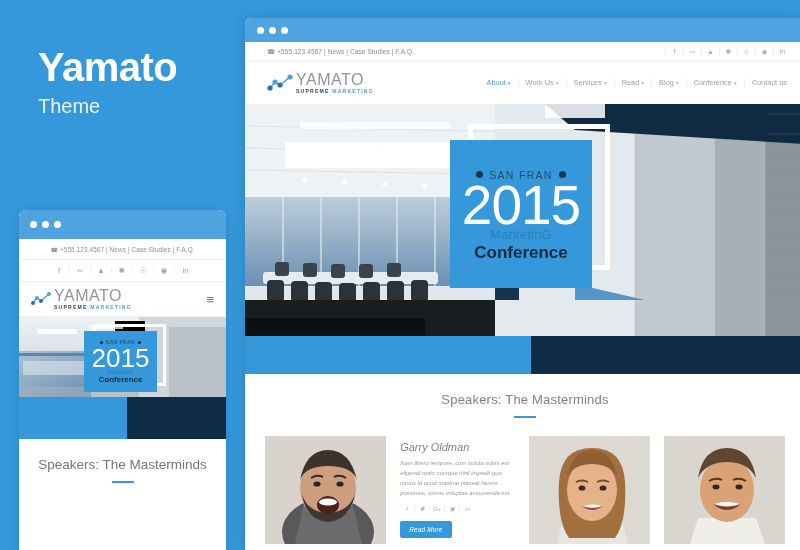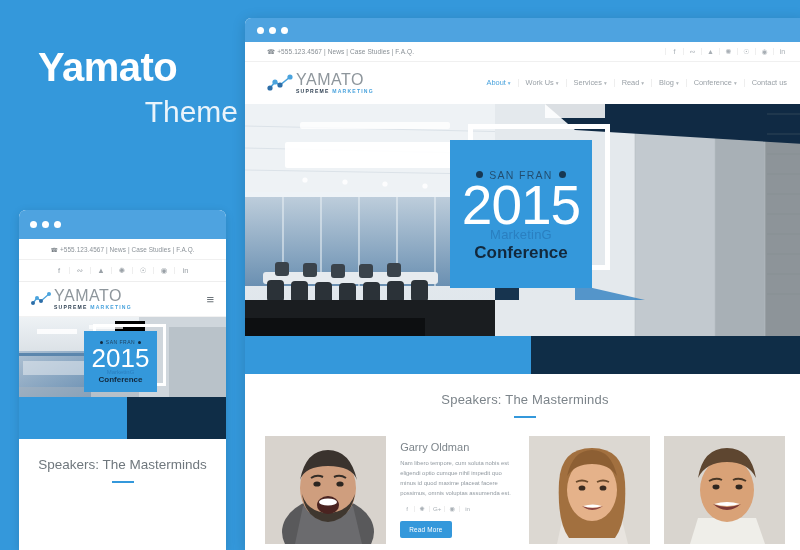--- a/index.html
+++ b/index.html
@@ -15,22 +15,22 @@
   .left-panel {
     position: absolute; left: 0; top: 0; width: 245px; height: 550px;
     background: #3498db;
   }
   .brand-block { position: absolute; left: 38px; top: 46px; width: 200px; }
   .brand-title {
     font-size: 40px; font-weight: bold; color: #ffffff;
     letter-spacing: -0.5px; line-height: 1.05;
   }
   .brand-sub {
-    font-size: 30px; color: #eaf4fb; font-weight: 300;
-    margin-top: 7px; letter-spacing: 0px; text-align: right;
+    font-size: 20px; color: #eaf4fb; font-weight: 300;
+    margin-top: 7px; letter-spacing: 0px;
   }
   .brand-by {
     font-size: 14.5px; color: #dbeefa; margin-top: 17px; font-weight: 400;
   }
 
   
   .mobile-card {
     position: absolute; left: 19px; top: 210px; width: 207px; height: 340px;
     background: #ffffff;
     border-radius: 7px 7px 0 0;
@@ -152,21 +152,21 @@
   
   .speakers-head {
     height: 62px; display: flex; flex-direction: column;
     align-items: center; justify-content: center; background: #fff;
   }
   .speakers-title { font-size: 13px; color: #7c848a; font-weight: 400; letter-spacing: .2px; }
   .speakers-accent { width: 22px; height: 2px; background: #3498db; margin-top: 9px; }
 
   .speakers-row { display: flex; padding: 0 20px; gap: 14px; background: #fff; }
   .sp-photo { width: 127px; height: 108px; overflow: hidden; position: relative; background: #ded9d4; }
-  .sp-info { width: 120px; padding-top: 5px; }
+  .sp-info { width: 120px; padding-top: 5px; font-style: italic; }
   .sp-name { font-size: 11px; color: #7d858b; font-weight: 400; }
   .sp-desc { font-size: 5.9px; color: #9199a0; line-height: 1.72; margin-top: 5px; }
   .sp-social { display: flex; align-items: center; margin-top: 7px; }
   .sp-social .si {
     width: 15px; text-align: center; font-size: 6.2px; color: #a9b0b6;
     border-right: 1px solid #eeeeee; line-height: 1;
   }
   .sp-social .si:last-child { border-right: none; }
   .sp-btn {
     display: inline-block; margin-top: 9px; background: #3498db; color: #fff;

